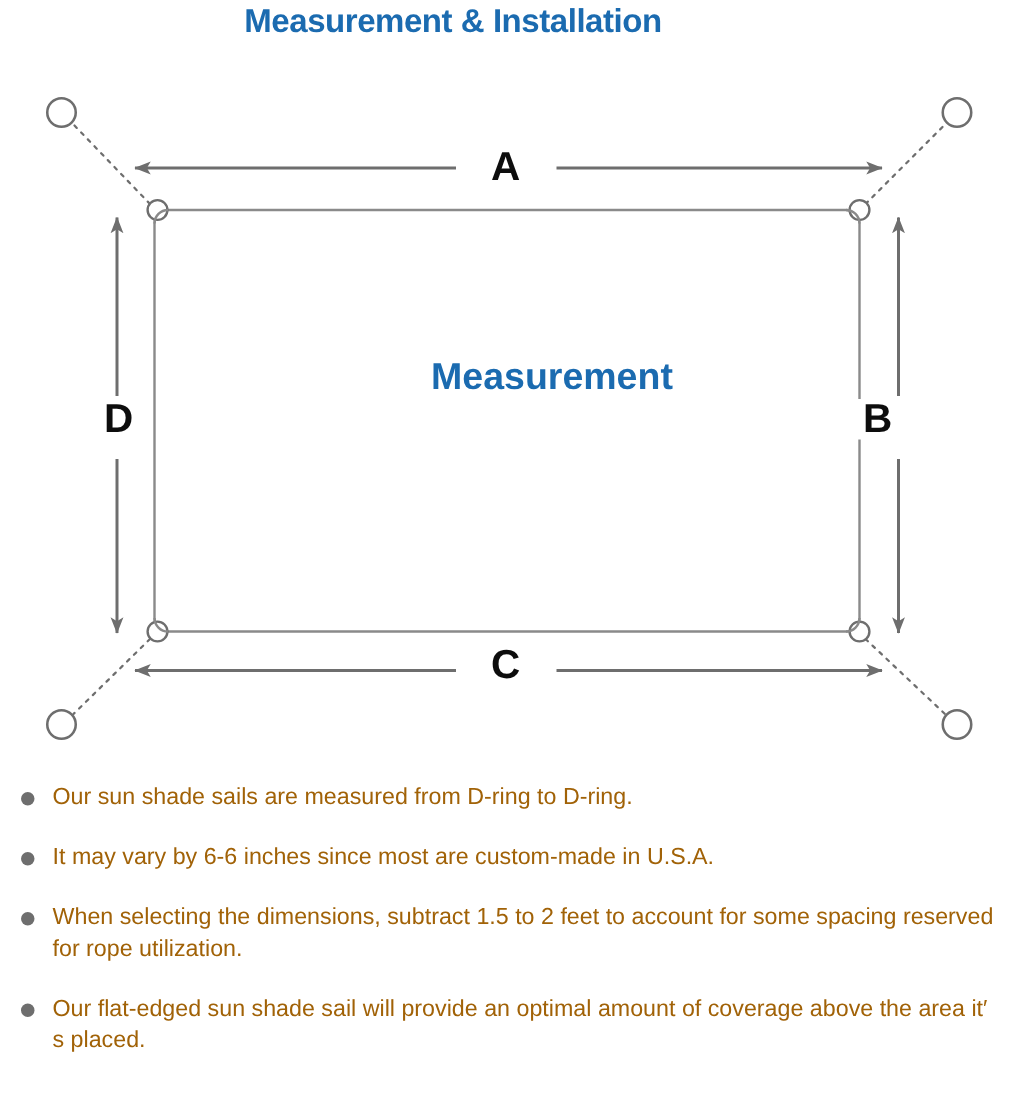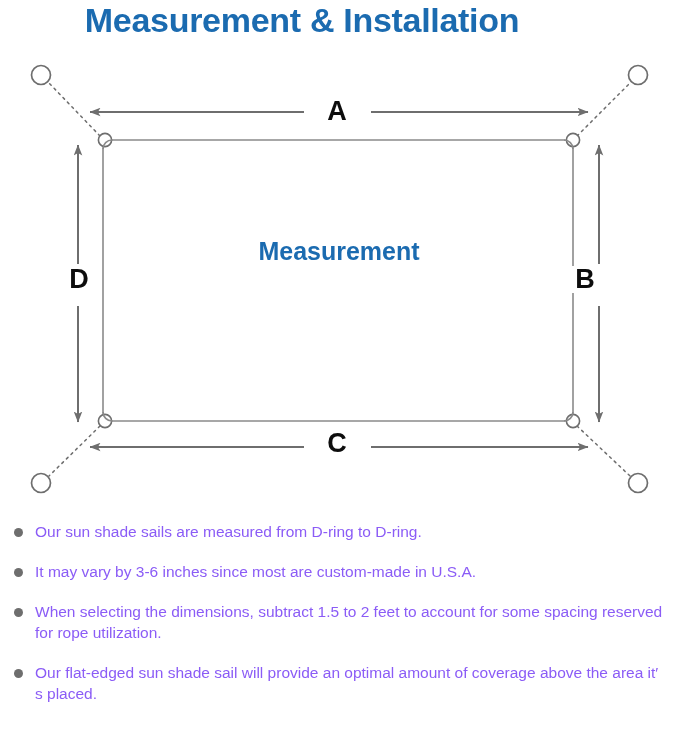--- a/index.html
+++ b/index.html
@@ -21,21 +21,21 @@
     background: #ffffff;
   }
   .title {
     position: absolute;
     left: 0;
     top: 1px;
     width: 604px;
     text-align: center;
     font-family: "Liberation Sans", sans-serif;
     font-weight: bold;
-    font-size: 34px;
+    font-size: 22px;
     letter-spacing: -0.3px;
     color: #1b6bb0;
     white-space: nowrap;
   }
   #diagram {
     position: absolute;
     left: 0;
     top: 44px;
   }
   .dim-label {
@@ -52,20 +52,21 @@
   #label-C { left: 306px; top: 430px; width: 62px; }
   #label-B { left: 566px; top: 266px; width: 38px; }
   #label-D { left: 60px; top: 266px; width: 38px; }
 
   .center-block {
     position: absolute;
     left: 103px;
     top: 236px;
     width: 472px;
     text-align: center;
+    padding-left: 29px;
   }
   .center-title {
     font-family: "Liberation Sans", sans-serif;
     font-weight: bold;
     font-size: 25px;
     color: #1b6bb0;
     line-height: 30px;
   }
   .center-sub {
     font-family: "Liberation Sans", sans-serif;
@@ -95,21 +96,21 @@
     border-radius: 50%;
     background: #6e6e6e;
     margin-top: 7px;
     margin-right: 12px;
   }
   .note-text {
     flex: 1 1 auto;
     font-family: "Liberation Sans", sans-serif;
     font-size: 15.5px;
     line-height: 21px;
-    color: #8b5cf6;
+    color: #a16207;
   }
 </style>
 </head>
 <body>
 
 <div id="page">
 
   <div class="title">Measurement &amp; Installation</div>
 
   <svg id="diagram" width="679" height="470" viewBox="0 0 679 470">
@@ -167,21 +168,21 @@
     <div class="center-title">Measurement</div>
   </div>
 
   <div class="notes">
     <div class="note-row">
       <span class="note-bullet"></span>
       <span class="note-text">Our sun shade sails are measured from D-ring to D-ring.</span>
     </div>
     <div class="note-row">
       <span class="note-bullet"></span>
-      <span class="note-text">It may vary by 3-6 inches since most are custom-made in U.S.A.</span>
+      <span class="note-text">It may vary by 6-6 inches since most are custom-made in U.S.A.</span>
     </div>
     <div class="note-row">
       <span class="note-bullet"></span>
       <span class="note-text">When selecting the dimensions, subtract 1.5 to 2 feet to account for some spacing reserved for rope utilization.</span>
     </div>
     <div class="note-row">
       <span class="note-bullet"></span>
       <span class="note-text">Our flat-edged sun shade sail will provide an optimal amount of coverage above the area it′ s placed.</span>
     </div>
   </div>

